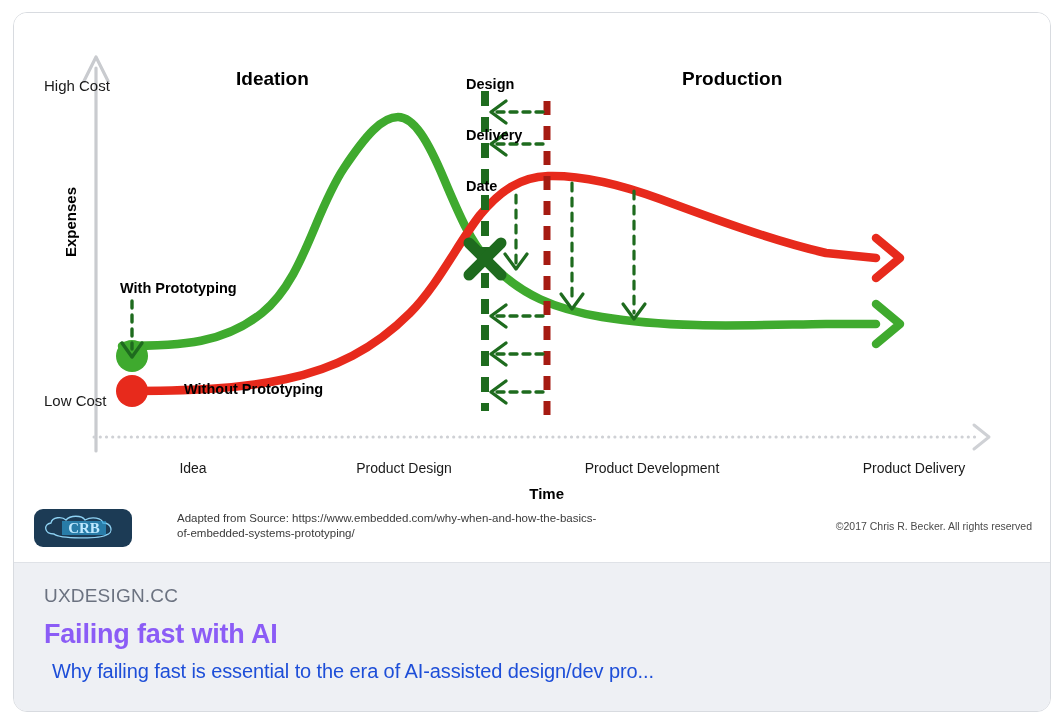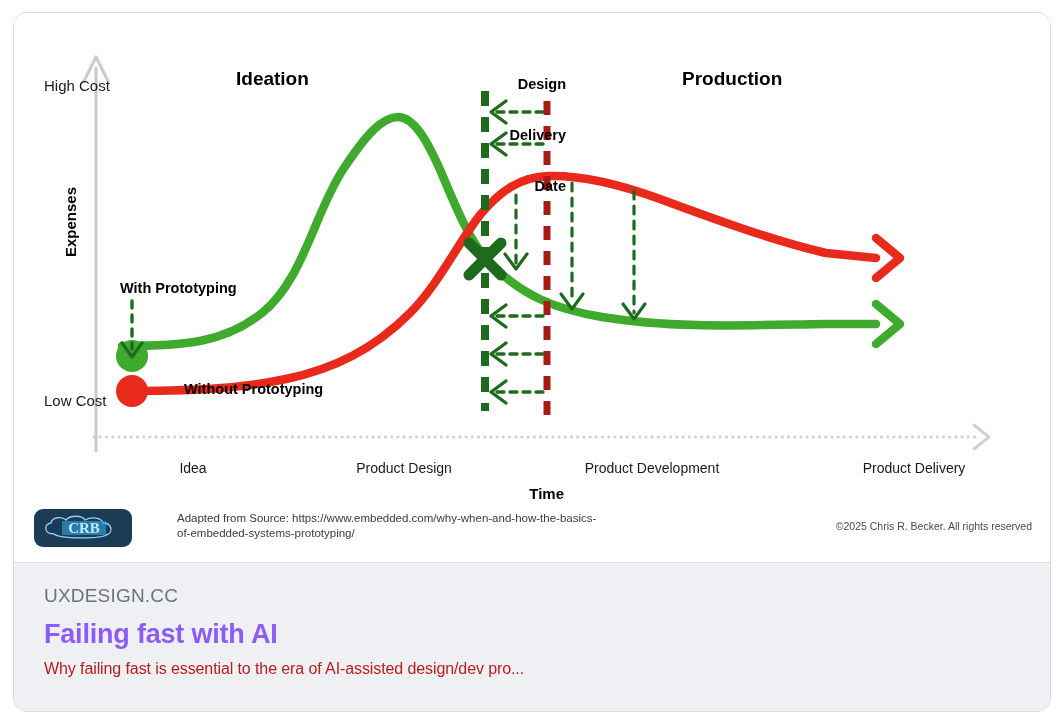--- a/index.html
+++ b/index.html
@@ -39,21 +39,21 @@
   .lbl { position: absolute; color: #000000; white-space: pre; }
   .axis-cap {
     font-size: 15px; line-height: 18px; color: #1a1a1a;
     font-weight: 400; text-align: center;
   }
   .sect-title {
     font-size: 19px; font-weight: bold; color: #000;
   }
   .ddate {
     font-size: 14.5px; font-weight: bold; line-height: 17px;
-    text-align: right; color: #000;
+    text-align: left; color: #000;
   }
   .curve-lbl { font-size: 14.5px; font-weight: bold; color: #000; }
   .xtick { font-size: 14px; color: #1a1a1a; }
   .xaxis-name { font-size: 15px; font-weight: bold; color: #000; }
   .yaxis-name {
     font-size: 15px; font-weight: bold; color: #000;
     transform: rotate(-90deg); transform-origin: left top;
     white-space: nowrap;
   }
 
@@ -94,22 +94,22 @@
   }
   .cap-domain {
     font-size: 19px; color: #6b7280; letter-spacing: .2px;
     margin-bottom: 12px;
   }
   .cap-title {
     font-size: 27px; font-weight: bold; color: #8b5cf6;
     margin-bottom: 10px; letter-spacing: -.2px;
   }
   .cap-desc {
-    font-size: 16px; color: #b91c1c; letter-spacing: -.1px;
-    white-space: nowrap; overflow: hidden;
+    font-size: 20px; color: #1d4ed8; letter-spacing: -.1px;
+    white-space: nowrap; overflow: hidden; margin-left: 8px;
   }
 </style>
 </head>
 <body>
 
 <div id="root">
   <div class="link-card">
 
     <div class="chart-area">
 
@@ -241,21 +241,21 @@
     <div class="fig-footer">
       <div class="crb-logo">
         <svg class="crb-cloud" viewBox="0 0 86 28">
           <path d="M14 20 C4 20 3 10 11 9 C12 3 22 2 26 6 C30 1 42 1 45 6
                    C52 2 62 4 63 9 C72 9 74 19 66 21 C60 25 20 25 14 20 Z" fill="none" stroke="#8fd3f4" stroke-width="1.3"></path>
           <rect x="22" y="7" width="44" height="14" fill="#2f9fd6" opacity="0.65"></rect>
           <text x="44" y="19" font-family="'Liberation Serif',serif" font-size="15" font-weight="bold" fill="#bfe9ff" text-anchor="middle">CRB</text>
         </svg>
       </div>
       <div class="src-note">Adapted from Source: https://www.embedded.com/why-when-and-how-the-basics-of-embedded-systems-prototyping/</div>
-      <div class="copyright">©2025 Chris R. Becker.  All rights reserved</div>
+      <div class="copyright">©2017 Chris R. Becker.  All rights reserved</div>
     </div>
 
     <div class="caption">
       <div class="cap-domain">UXDESIGN.CC</div>
       <div class="cap-title">Failing fast with AI</div>
       <div class="cap-desc">Why failing fast is essential to the era of AI-assisted design/dev pro...</div>
     </div>
 
   </div>
 </div>

